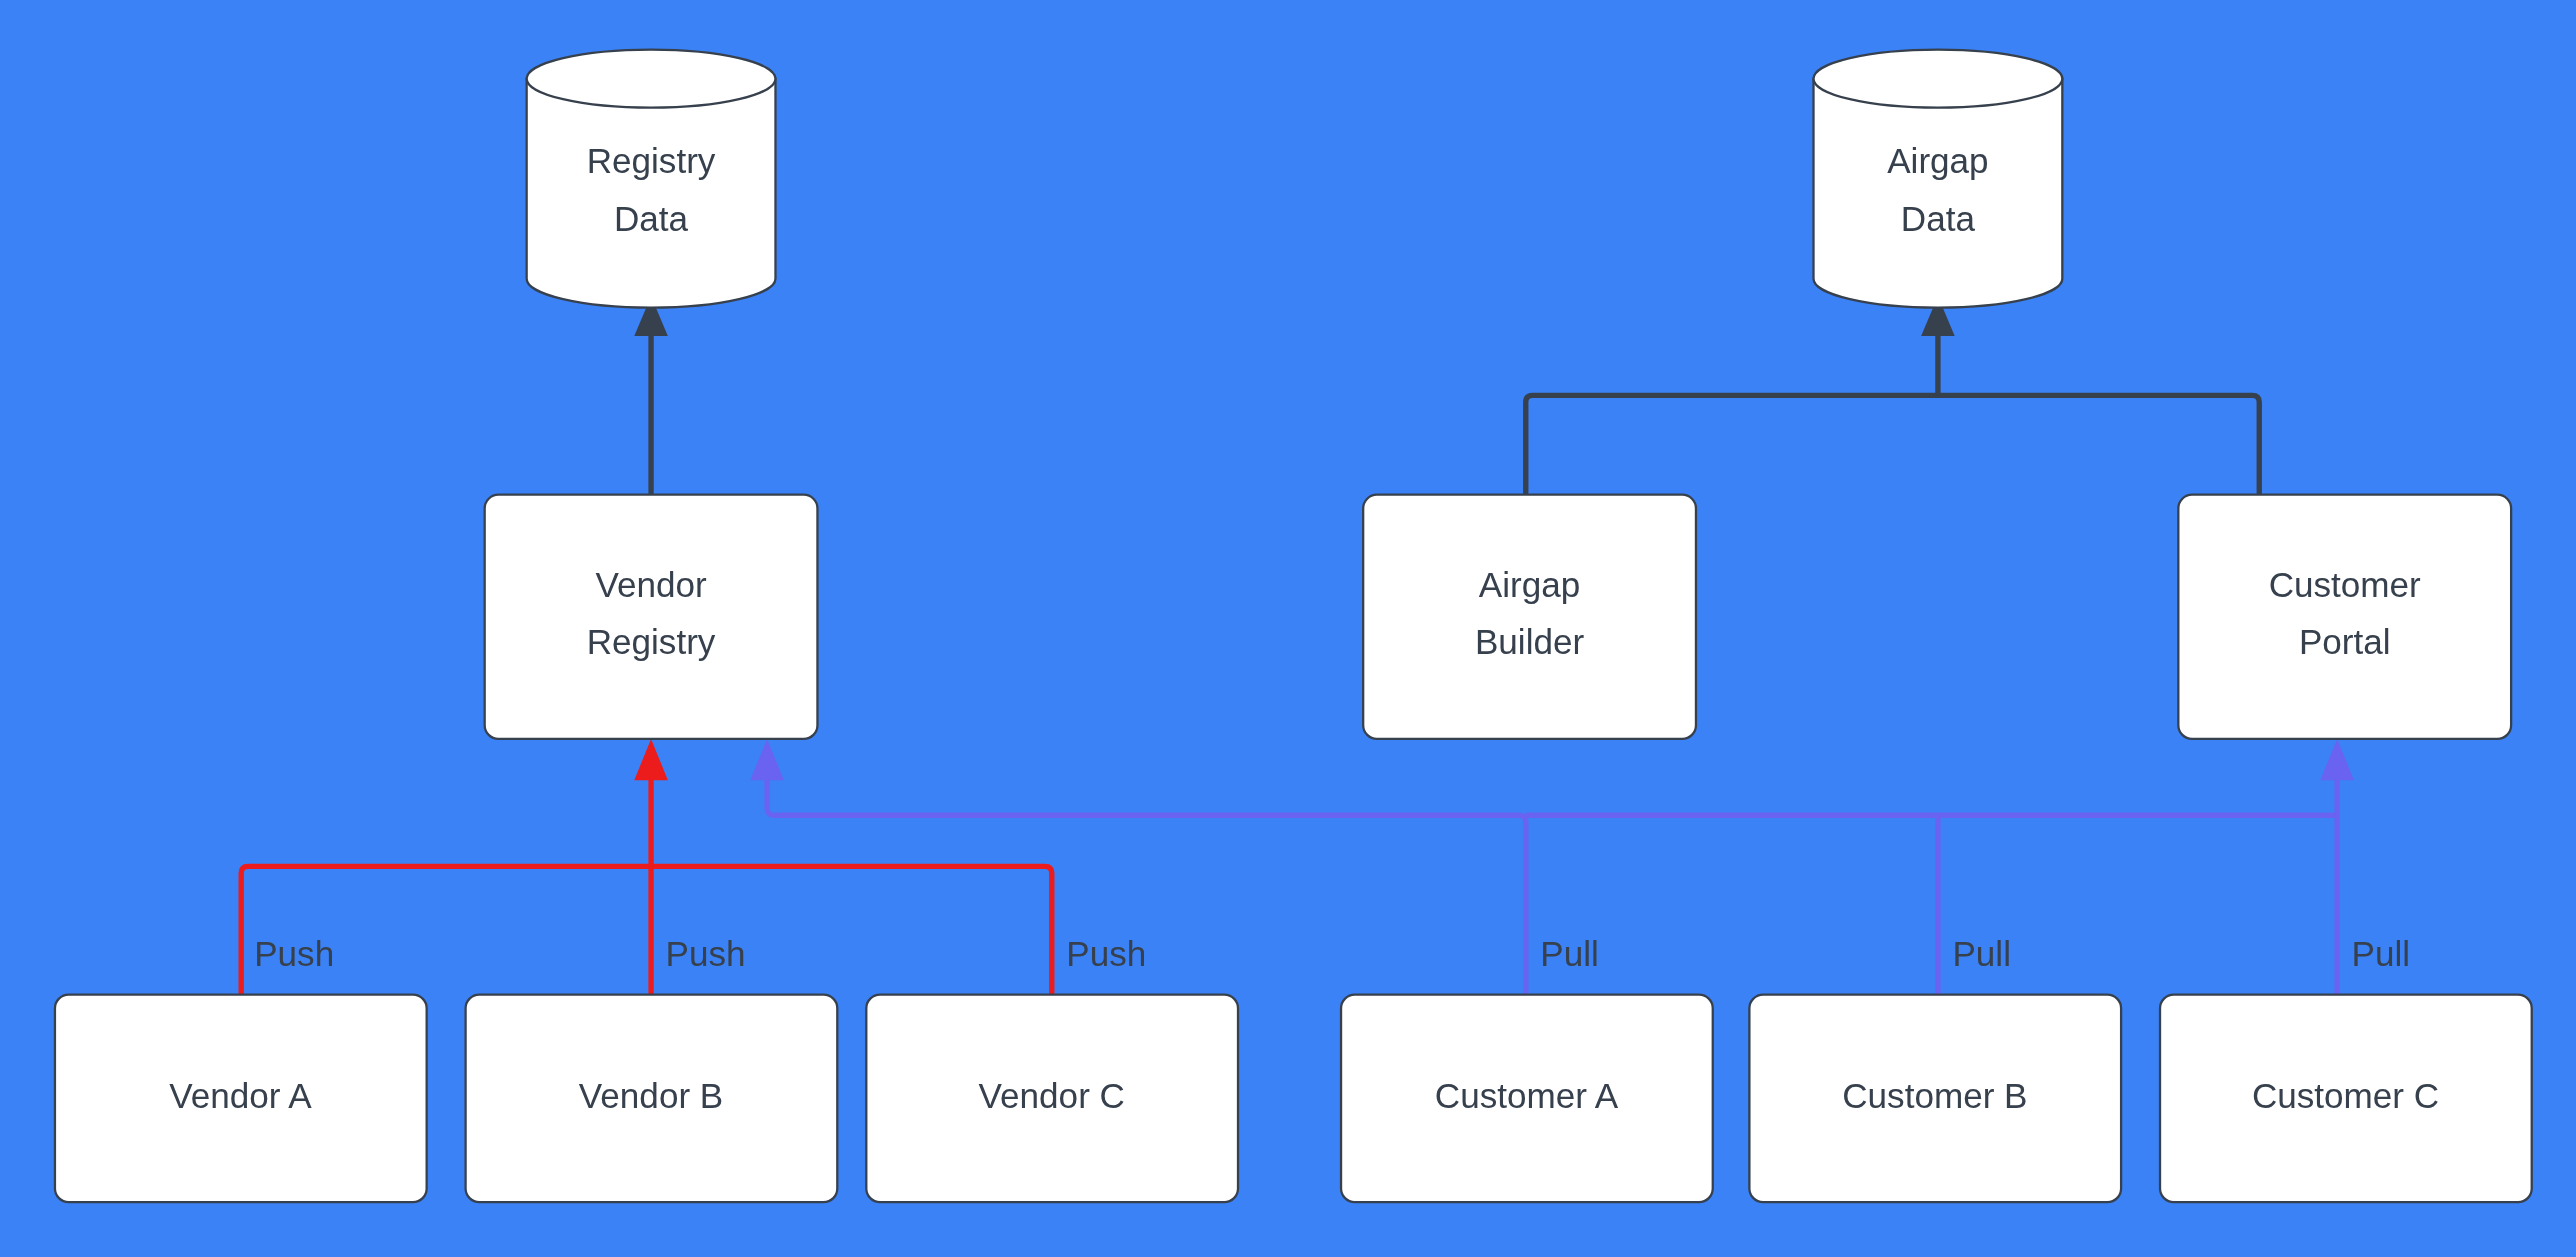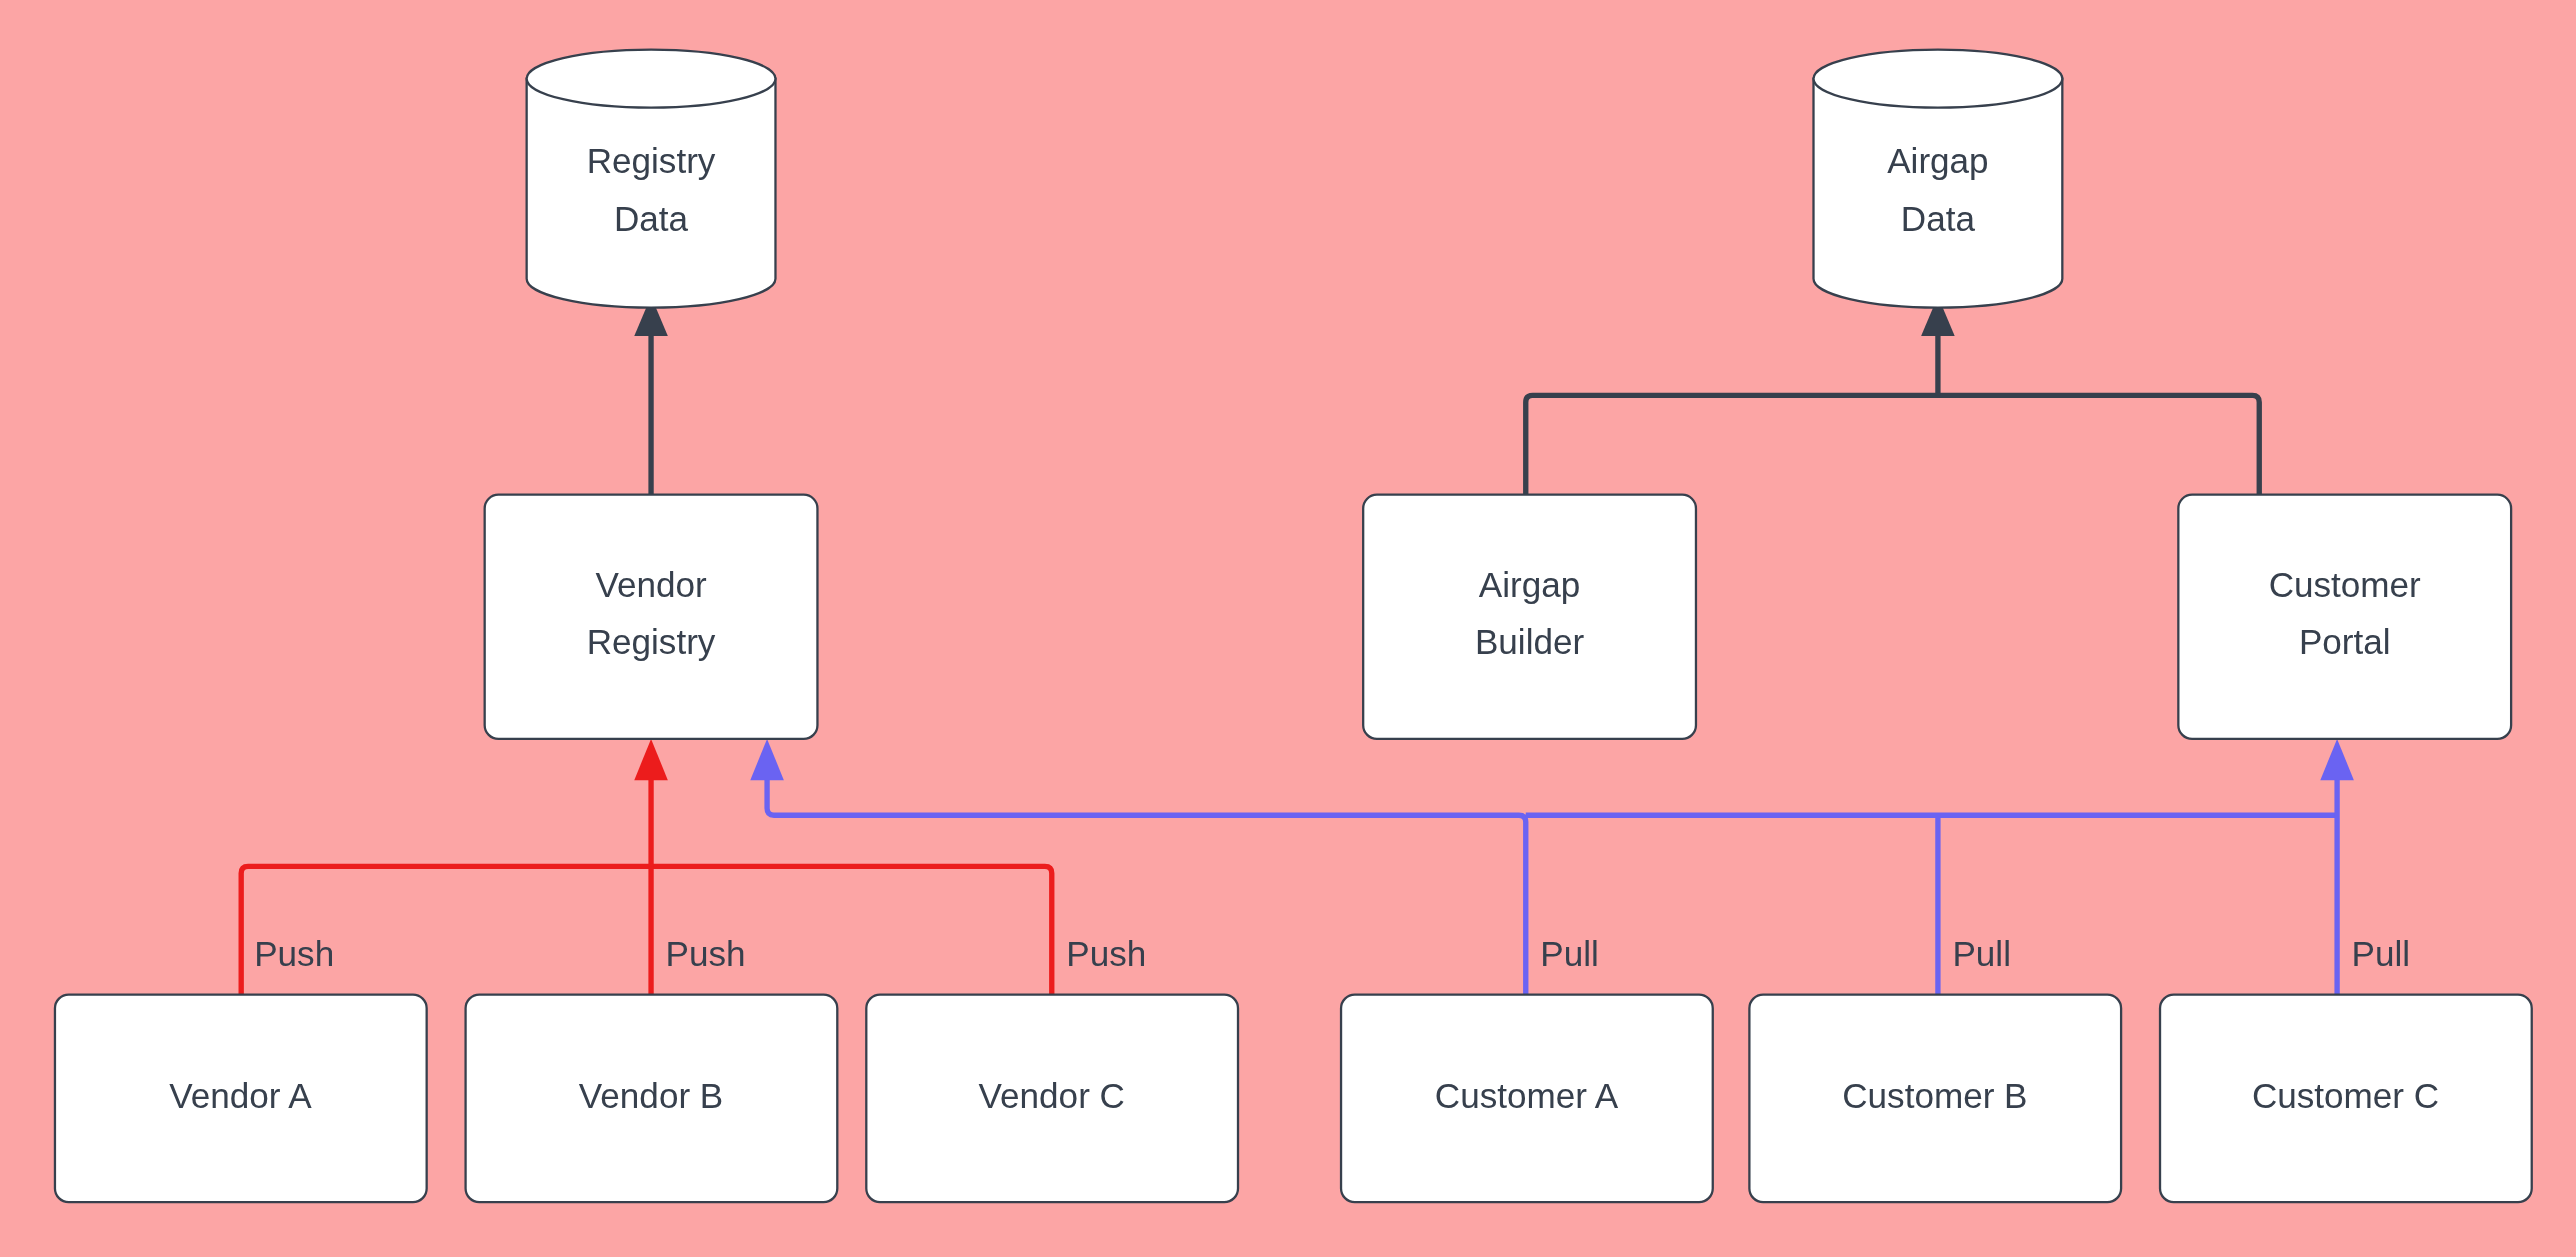--- a/index.html
+++ b/index.html
@@ -10,21 +10,21 @@
   body {
     width: 2576px;
     height: 1258px;
     font-family: "Liberation Sans", sans-serif;
     overflow: hidden;
   }
   #diagram-root {
     position: relative;
     width: 2576px;
     height: 1258px;
-    background: #fca5a5;
+    background: #3b82f6;
   }
   svg.diagram-canvas {
     display: block;
     width: 2576px;
     height: 1258px;
   }
   .node-shape {
     fill: #ffffff;
     stroke: #37404d;
     stroke-width: 3;

